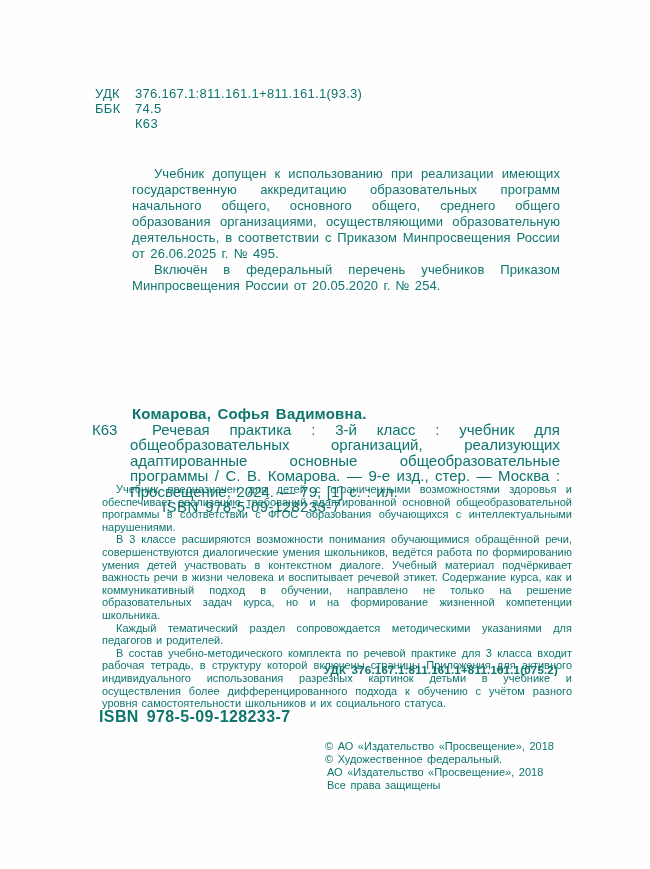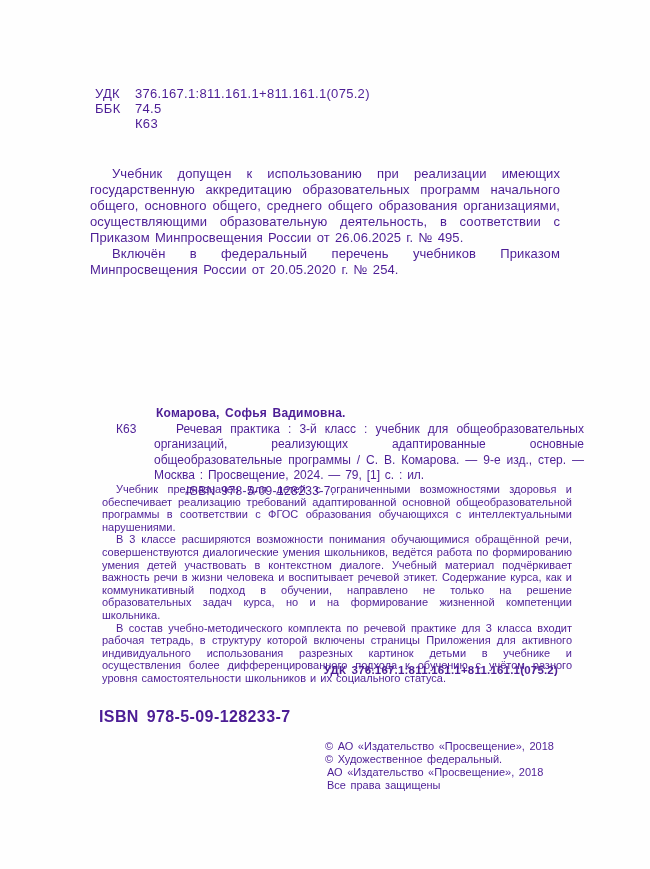--- a/index.html
+++ b/index.html
@@ -3,21 +3,21 @@
 <meta charset="utf-8">
 <style>
   * { margin: 0; padding: 0; box-sizing: border-box; }
   html, body { width: 650px; height: 869px; }
   body { background: #ffffff; }
   .page {
     position: relative;
     width: 650px;
     height: 869px;
     background: #fefefe;
-    color: #4c1d95;
+    color: #0f766e;
     font-family: "Liberation Sans", sans-serif;
     overflow: hidden;
   }
   
   .top-class {
     position: absolute;
     left: 95px;
     top: 86px;
     font-size: 13px;
     line-height: 15px;
@@ -32,31 +32,30 @@
     position: absolute;
     left: 90px;
     top: 166px;
     width: 470px;
     font-size: 13px;
     line-height: 16px;
     text-align: justify;
     word-spacing: 1.5px;
     letter-spacing: 0.1px;
   }
-  .admission p { text-indent: 22px; }
+  .admission p { text-indent: 22px; margin-left: 42px; }
 
   
   .catalog {
     position: absolute;
     left: 90px;
     top: 406px;
     width: 470px;
-    font-size: 12px;
+    font-size: 15px;
     line-height: 15.5px;
-    margin-left: 24px;
   }
   .catalog-author {
     margin-left: 42px;
     font-weight: bold;
     letter-spacing: 0.2px;
     word-spacing: 2px;
   }
   .catalog-entry { position: relative; }
   .catalog-sign { position: absolute; left: 2px; top: 0; }
   .catalog-desc {
@@ -115,21 +114,21 @@
   .copyright .indent { margin-left: 2px; }
 </style>
 </head>
 <body>
 
 <div class="page">
 
   <div class="top-class">
     <div class="class-row">
       <span class="class-label">УДК</span>
-      <span>376.167.1:811.161.1+811.161.1(075.2)</span>
+      <span>376.167.1:811.161.1+811.161.1(93.3)</span>
     </div>
     <div class="class-row">
       <span class="class-label">ББК</span>
       <span>74.5</span>
     </div>
     <div class="author-sign-top">К63</div>
   </div>
 
   <div class="admission">
     <p>Учебник допущен к использованию при реализации имеющих государственную аккредитацию образовательных программ начального общего, основного общего, среднего общего образования организациями, осуществляющими образовательную деятельность, в соответствии с Приказом Минпросвещения России от 26.06.2025 г. № 495.</p>
@@ -141,20 +140,21 @@
     <div class="catalog-entry">
       <span class="catalog-sign">К63</span>
       <p class="catalog-desc">Речевая практика : 3-й класс : учебник для общеобразовательных организаций, реализующих адаптированные основные общеобразовательные программы / С. В. Комарова. — 9-е изд., стер. — Москва : Просвещение, 2024. — 79, [1] с. : ил.</p>
     </div>
     <div class="catalog-isbn">ISBN 978-5-09-128233-7.</div>
   </div>
 
   <div class="annotation">
     <p>Учебник предназначен для детей с ограниченными возможностями здоровья и обеспечивает реализацию требований адаптированной основной общеобразовательной программы в соответствии с ФГОС образования обучающихся с интеллектуальными нарушениями.</p>
     <p>В 3 классе расширяются возможности понимания обучающимися обращённой речи, совершенствуются диалогические умения школьников, ведётся работа по формированию умения детей участвовать в контекстном диалоге. Учебный материал подчёркивает важность речи в жизни человека и воспитывает речевой этикет. Содержание курса, как и коммуникативный подход в обучении, направлено не только на решение образовательных задач курса, но и на формирование жизненной компетенции школьника.</p>
+    <p>Каждый тематический раздел сопровождается методическими указаниями для педагогов и родителей.</p>
     <p>В состав учебно-методического комплекта по речевой практике для 3 класса входит рабочая тетрадь, в структуру которой включены страницы Приложения для активного индивидуального использования разрезных картинок детьми в учебнике и осуществления более дифференцированного подхода к обучению с учётом разного уровня самостоятельности школьников и их социального статуса.</p>
   </div>
 
   <div class="class-bottom">
     <div>УДК 376.167.1:811.161.1+811.161.1(075.2)</div>
   </div>
 
   <div class="imprint-isbn">ISBN 978-5-09-128233-7</div>
 
   <div class="copyright">

